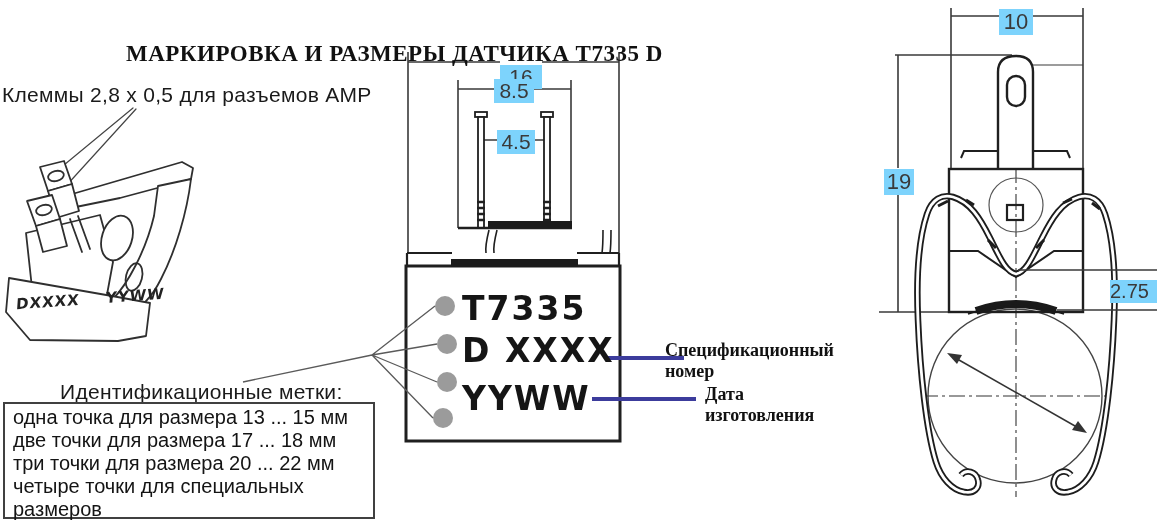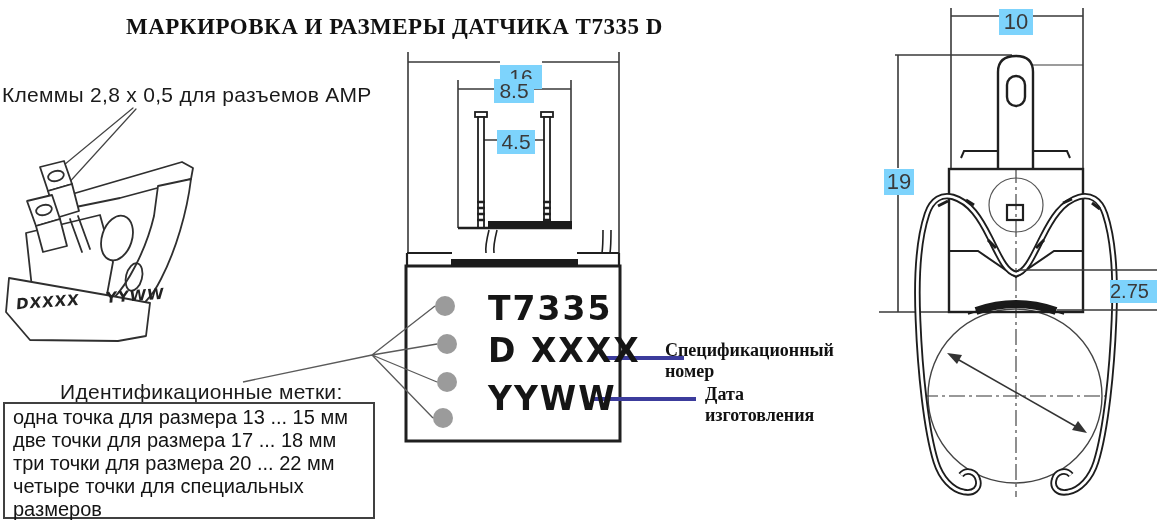--- a/index.html
+++ b/index.html
@@ -3,30 +3,30 @@
 <meta charset="utf-8">
 <style>
   html,body{margin:0;padding:0;}
   body{
     width:1157px;height:526px;position:relative;overflow:hidden;
     background:#ffffff;font-family:"Liberation Sans",sans-serif;
   }
   .abs{position:absolute;}
   .title{
     font-family:"Liberation Serif",serif;font-weight:bold;font-size:23px;
-    color:#111;letter-spacing:.5px;white-space:nowrap;
+    color:#111;letter-spacing:.5px;white-space:nowrap;margin-top:27px;
   }
   .sans{font-size:21px;color:#1a1a1a;letter-spacing:.3px;white-space:nowrap;}
   .dim{
     font-size:21px;color:#3a3a3a;text-align:center;white-space:nowrap;
     background:#7dd3fc;
   }
   .mark{
     font-family:"DejaVu Sans",sans-serif;font-weight:bold;font-size:33px;
-    color:#151515;letter-spacing:2px;line-height:1;white-space:nowrap;margin-left:26px;
+    color:#151515;letter-spacing:2px;line-height:1;white-space:nowrap;
   }
   .callout{
     font-family:"Liberation Serif",serif;font-weight:bold;font-size:18px;
     line-height:21px;color:#111;
   }
   .idbox{
     box-sizing:border-box;border:2px solid #404040;
     padding:2px 8px;font-size:20px;line-height:23px;color:#141414;
     background:#fff;white-space:nowrap;
   }

